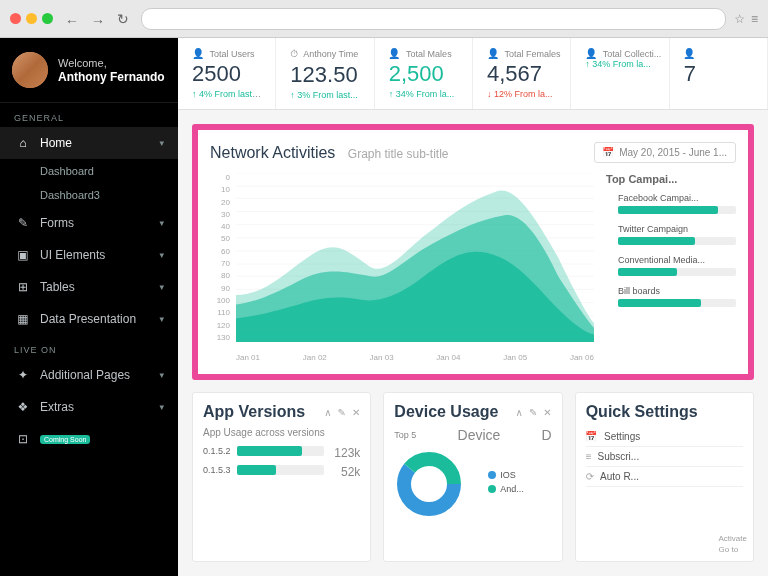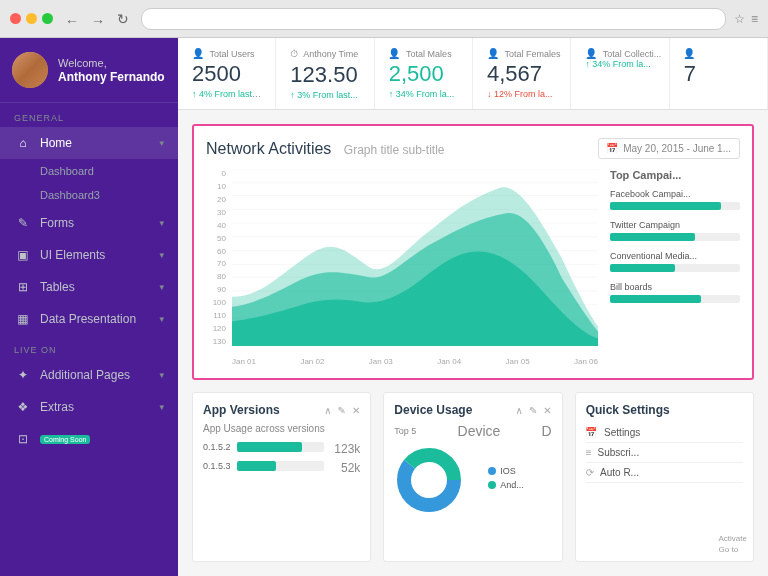--- a/index.html
+++ b/index.html
@@ -24,21 +24,21 @@
     .nav-btn { background: none; border: none; color: #666; font-size: 14px; cursor: pointer; padding: 2px 4px; }
     .address-bar { flex: 1; background: white; border: 1px solid #ccc; border-radius: 10px; height: 22px; padding: 0 10px; font-size: 11px; color: #666; display: flex; align-items: center; }
     .browser-actions { display: flex; gap: 6px; font-size: 12px; color: #888; }
 
     
     .app-container { display: flex; flex: 1; overflow: hidden; }
 
     
     .sidebar {
       width: 178px;
-      background: #4c1d95;
+      background: #000000;
       color: white;
       display: flex;
       flex-direction: column;
       overflow-y: auto;
       flex-shrink: 0;
     }
     .sidebar-profile {
       padding: 14px 12px;
       display: flex;
       align-items: center;
@@ -115,51 +115,51 @@
     .stat-value { font-size: 22px; font-weight: 300; color: #2c3e50; margin: 2px 0; white-space: nowrap; }
     .stat-value.green { color: #1abc9c; }
     .stat-change { font-size: 9px; color: #888; white-space: nowrap; overflow: hidden; text-overflow: ellipsis; }
     .stat-change .up { color: #1abc9c; }
     .stat-change .down { color: #e74c3c; }
 
     
     .content-area { flex: 1; overflow: hidden; padding: 14px; display: flex; flex-direction: column; gap: 12px; }
 
     
-    .chart-section { background: white; border: 2px solid #ec4899; border-radius: 3px; padding: 12px; flex: 1; display: flex; flex-direction: column; min-height: 0; justify-content: center; }
+    .chart-section { background: white; border: 6px solid #ec4899; border-radius: 3px; padding: 12px; flex: 1; display: flex; flex-direction: column; min-height: 0; justify-content: center; }
     .chart-header { display: flex; align-items: center; justify-content: space-between; margin-bottom: 10px; }
     .chart-title { font-size: 16px; font-weight: 400; color: #2c3e50; }
     .chart-subtitle { font-size: 12px; color: #aaa; margin-left: 8px; }
     .date-badge { border: 1px solid #ddd; border-radius: 3px; padding: 4px 8px; font-size: 10px; color: #888; display: flex; align-items: center; gap: 4px; }
 
     .chart-body { display: flex; flex: 1; gap: 12px; min-height: 0; }
     .chart-area { flex: 1; position: relative; overflow: hidden; }
     .chart-side { width: 130px; flex-shrink: 0; }
     .chart-side-title { font-size: 11px; color: #666; margin-bottom: 8px; font-weight: 600; }
 
     
     .y-axis { position: absolute; left: 0; top: 0; bottom: 20px; display: flex; flex-direction: column-reverse; justify-content: space-between; }
     .y-label { font-size: 8px; color: #aaa; width: 20px; text-align: right; }
 
     
     .chart-svg-container { position: absolute; left: 26px; right: 0; top: 0; bottom: 20px; }
     .chart-x-labels { position: absolute; left: 26px; right: 0; bottom: 0; display: flex; justify-content: space-between; }
     .x-label { font-size: 8px; color: #aaa; }
 
     
-    .campaign-item { margin-bottom: 10px; }
+    .campaign-item { margin-bottom: 10px; margin-left: 12px; }
     .campaign-name { font-size: 9px; color: #555; margin-bottom: 3px; white-space: nowrap; overflow: hidden; text-overflow: ellipsis; }
     .campaign-bar-bg { background: #eee; border-radius: 2px; height: 8px; }
     .campaign-bar { background: #1abc9c; border-radius: 2px; height: 8px; }
 
     
     .bottom-panels { display: flex; gap: 12px; height: 170px; flex-shrink: 0; }
     .panel { background: white; border: 1px solid #e8e8e8; border-radius: 3px; flex: 1; padding: 10px; overflow: hidden; }
     .panel-header { display: flex; align-items: center; justify-content: space-between; margin-bottom: 6px; }
-    .panel-title { font-size: 12px; font-weight: 600; color: #2c3e50; }
+    .panel-title { font-size: 16px; font-weight: 600; color: #2c3e50; }
     .panel-controls { display: flex; gap: 6px; font-size: 10px; color: #aaa; }
 
     
     .app-sub-title { font-size: 10px; color: #888; margin-bottom: 8px; }
     .version-row { display: flex; align-items: flex-start; gap: 6px; margin-bottom: 5px; font-size: 9px; color: #666; }
     .version-bar-bg { flex: 1; background: #eee; border-radius: 2px; height: 10px; }
     .version-bar { background: #1abc9c; border-radius: 2px; height: 10px; }
     .version-count { font-size: 12px; color: #888; width: 30px; text-align: right; }
 
     

